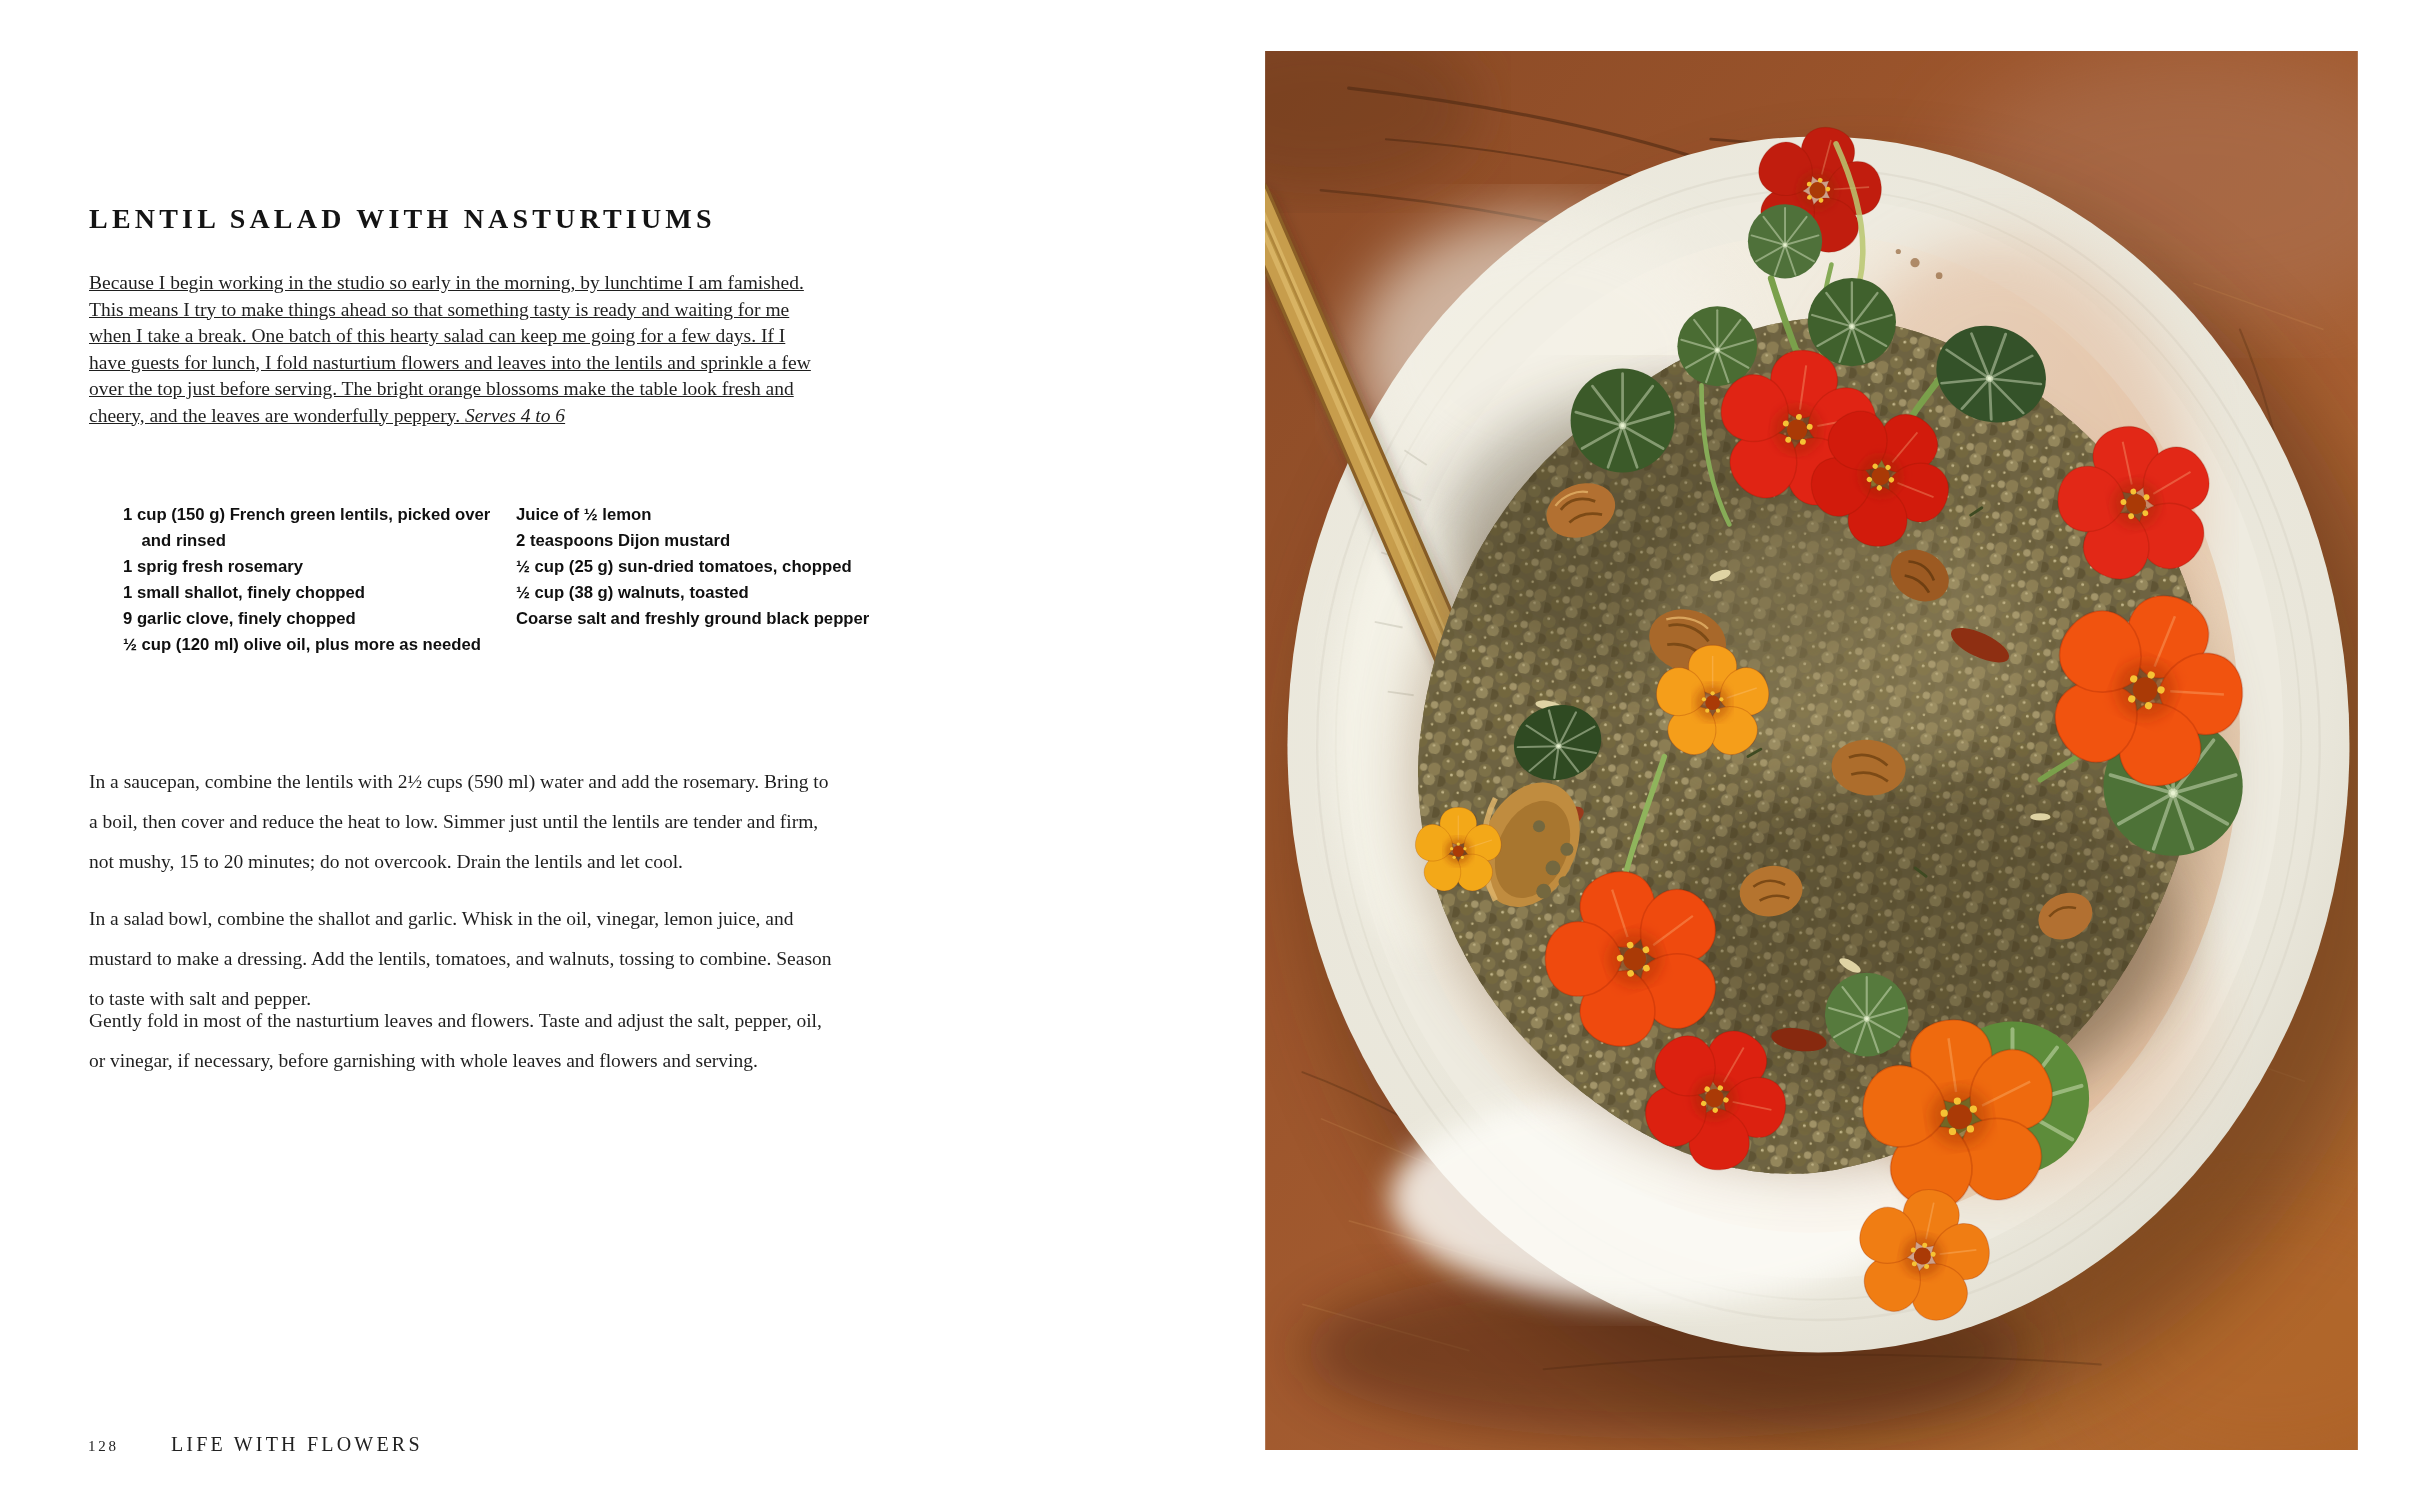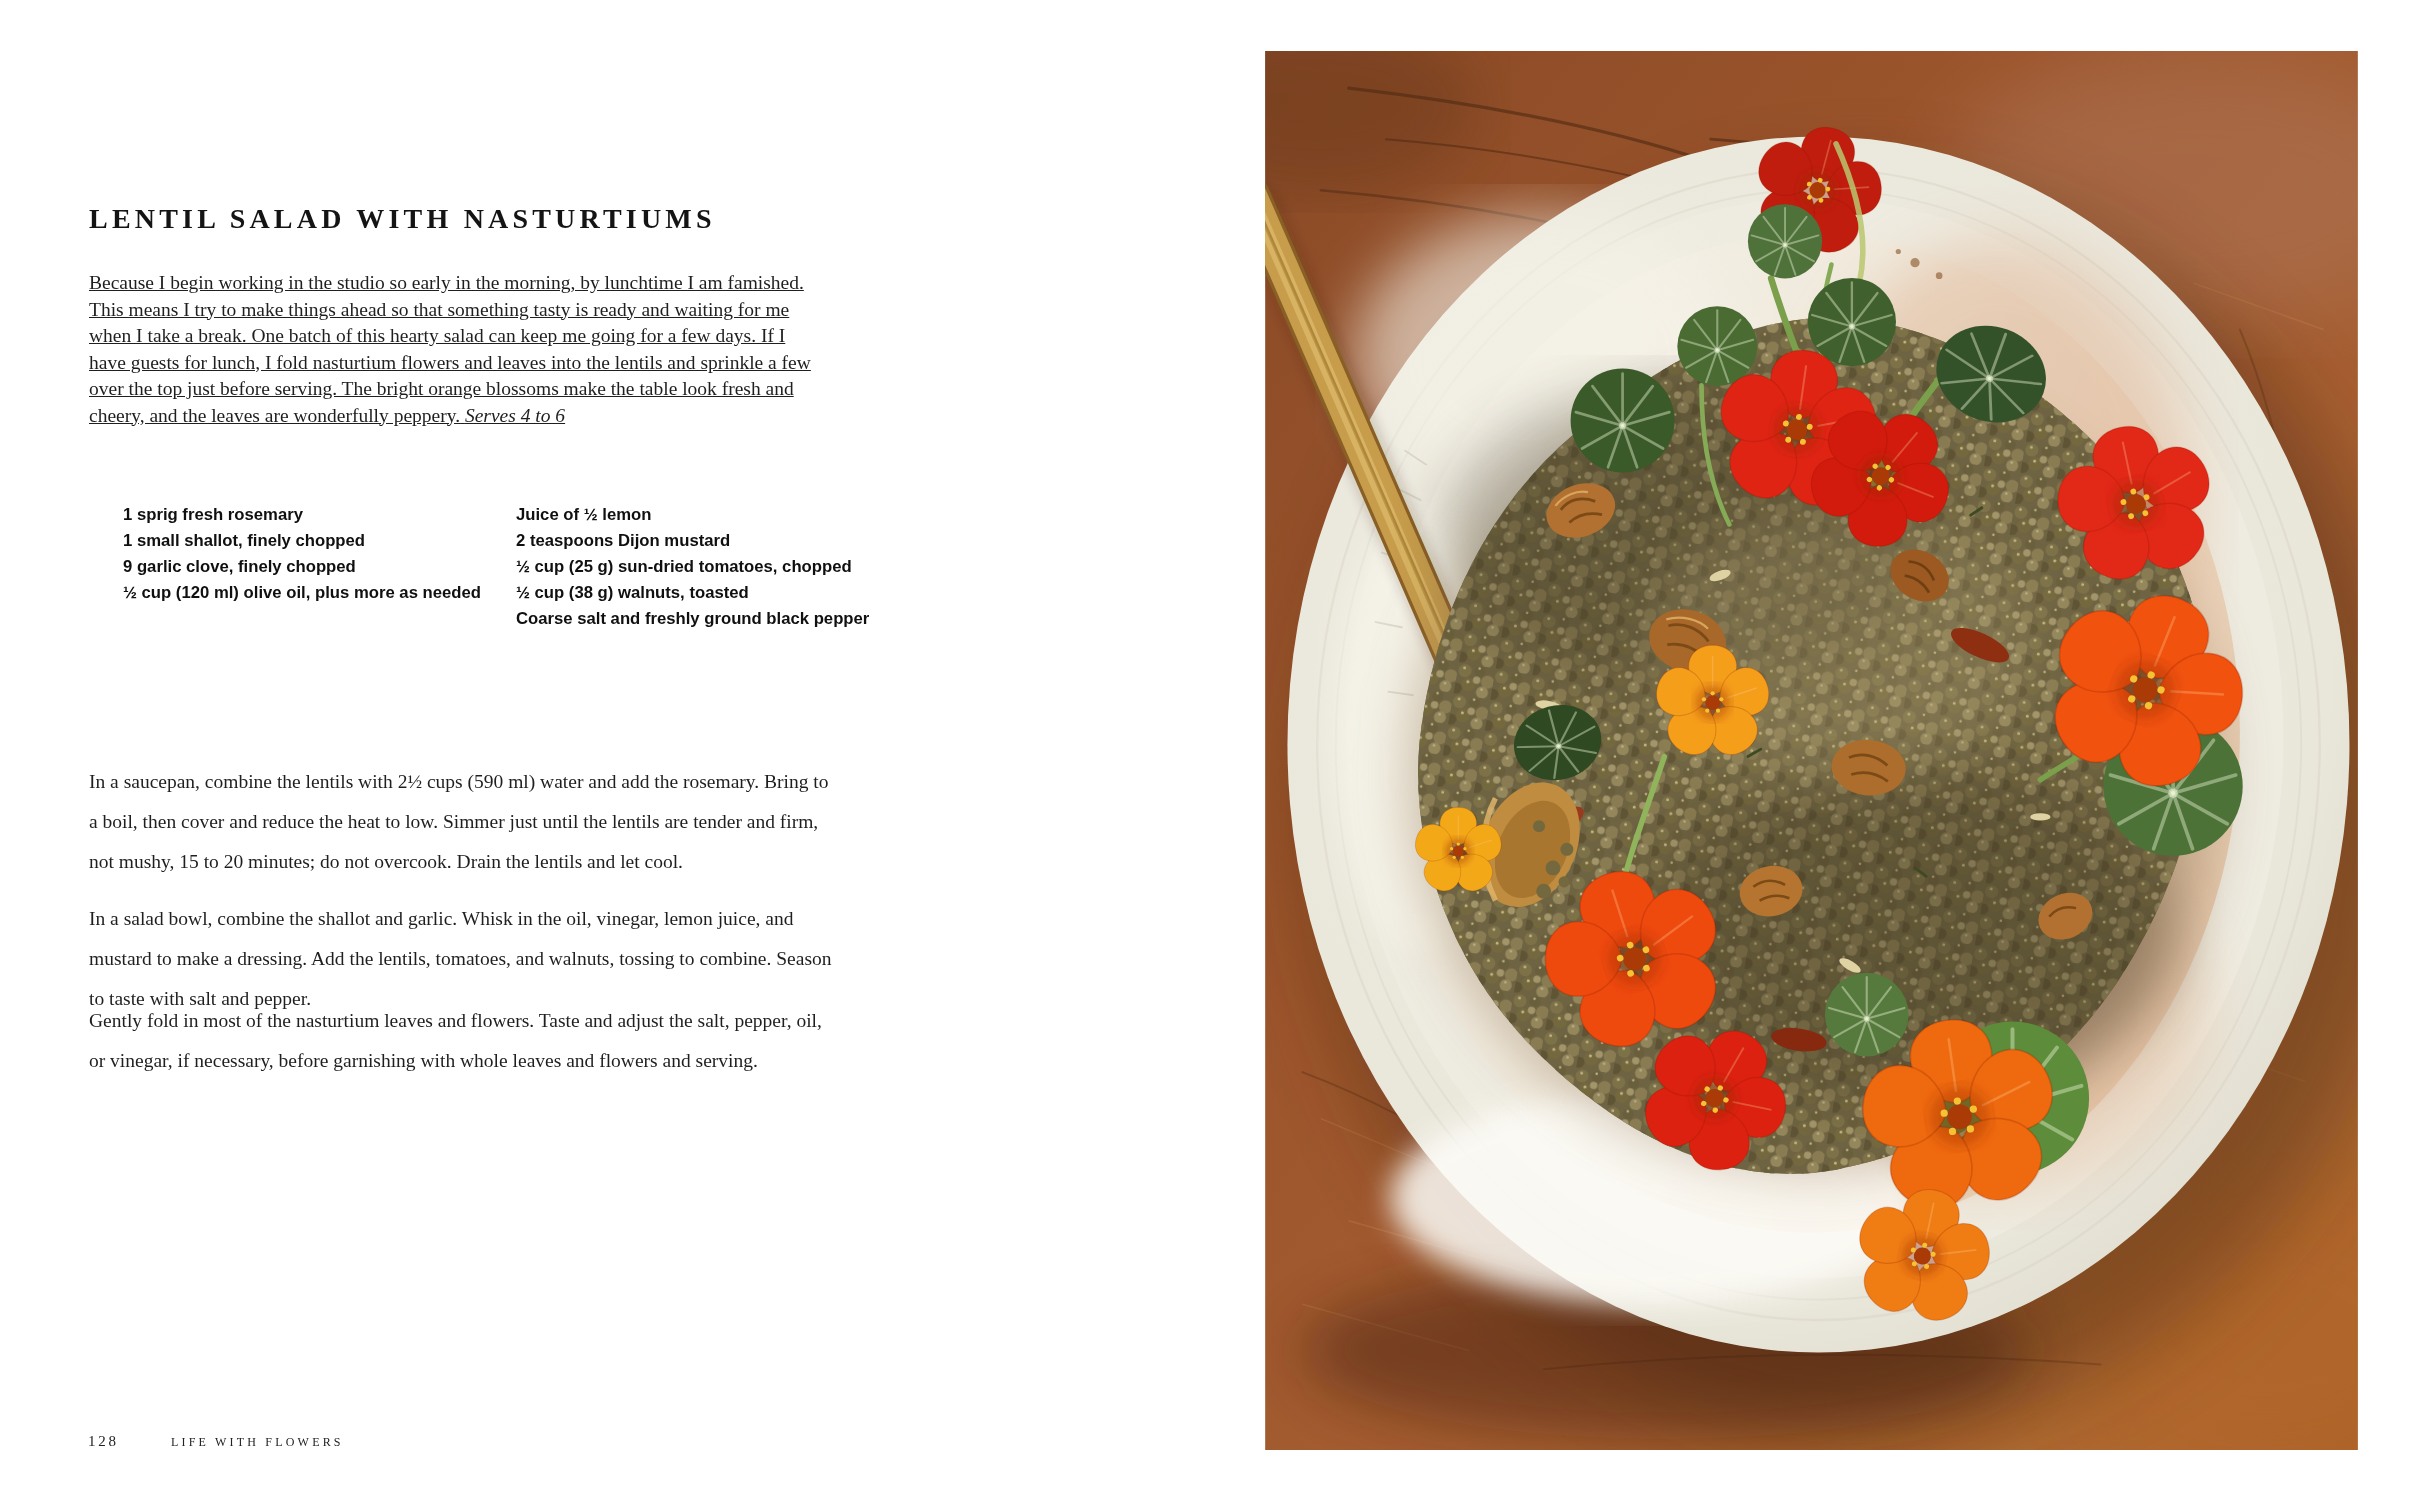--- a/index.html
+++ b/index.html
@@ -26,36 +26,37 @@
   #ing-right { left:516px; top:502px; width:407px; }
 
   .method { left:89px; width:743px; font-size:19.5px; line-height:40px; color:#1f1f1f; }
   #method-1 { top:762px; }
   #method-2 { top:899px; }
   #method-3 { top:1001px; }
 
   #folio { left:88px; top:1433px; font-size:15px; letter-spacing:2.3px; color:#222;
            font-family:"Liberation Serif", serif; }
   #folio .pageno { margin-right:52px; letter-spacing:2.8px; }
-  #folio .running { font-variant:small-caps; letter-spacing:3.2px; font-size:12px; }
+  #folio .running { font-variant:small-caps; letter-spacing:3.2px; font-size:20px; }
 
   
   #photo { left:1265px; top:51px; width:1093px; height:1399px; display:block; }
 </style>
 </head>
 <body>
 
 <div class="abs" id="page-title">LENTIL SALAD WITH NASTURTIUMS</div>
 
 <p class="abs body-text" id="intro">
   <span>Because I begin working in the studio so early in the morning, by lunchtime I am famished. This means I try to make things ahead so that something tasty is ready and waiting for me when I take a break. One batch of this hearty salad can keep me going for a few days. If I have guests for lunch, I fold nasturtium flowers and leaves into the lentils and sprinkle a few over the top just before serving. The bright orange blossoms make the table look fresh and cheery, and the leaves are wonderfully peppery.</span>
   <em>Serves 4 to 6</em>
 </p>
 
 <ul class="abs ing-col" id="ing-left">
+  <li>1 cup (150 g) French green lentils, picked over and rinsed</li>
   <li>1 sprig fresh rosemary</li>
   <li>1 small shallot, finely chopped</li>
   <li>9 garlic clove, finely chopped</li>
   <li>½ cup (120 ml) olive oil, plus more as needed</li>
 </ul>
 
 <ul class="abs ing-col" id="ing-right">
   <li>Juice of ½ lemon</li>
   <li>2 teaspoons Dijon mustard</li>
   <li>½ cup (25 g) sun-dried tomatoes, chopped</li>

